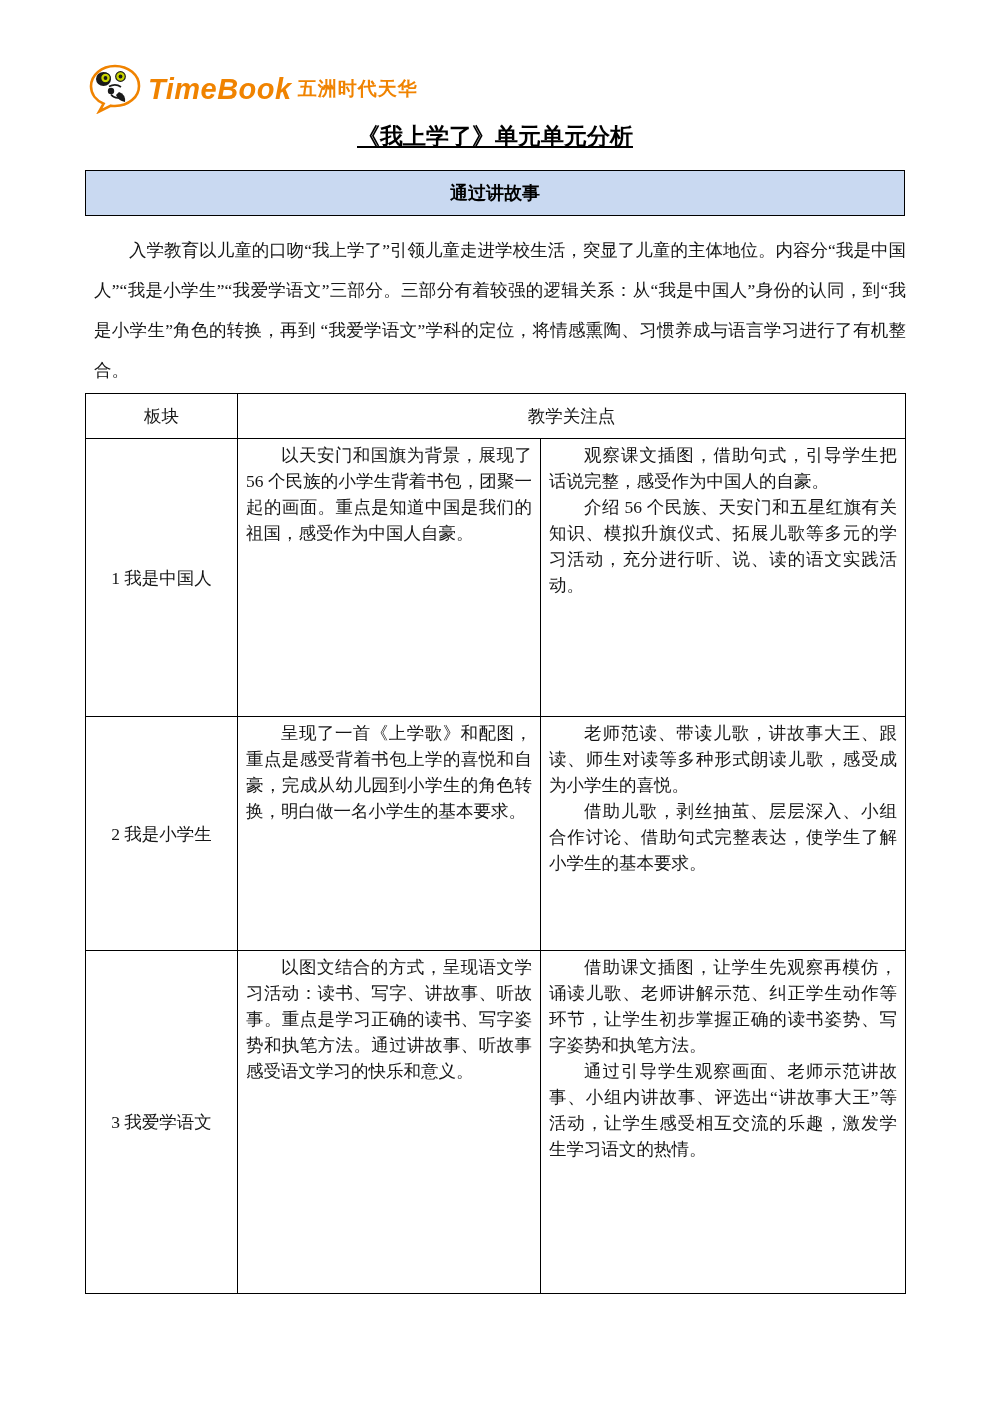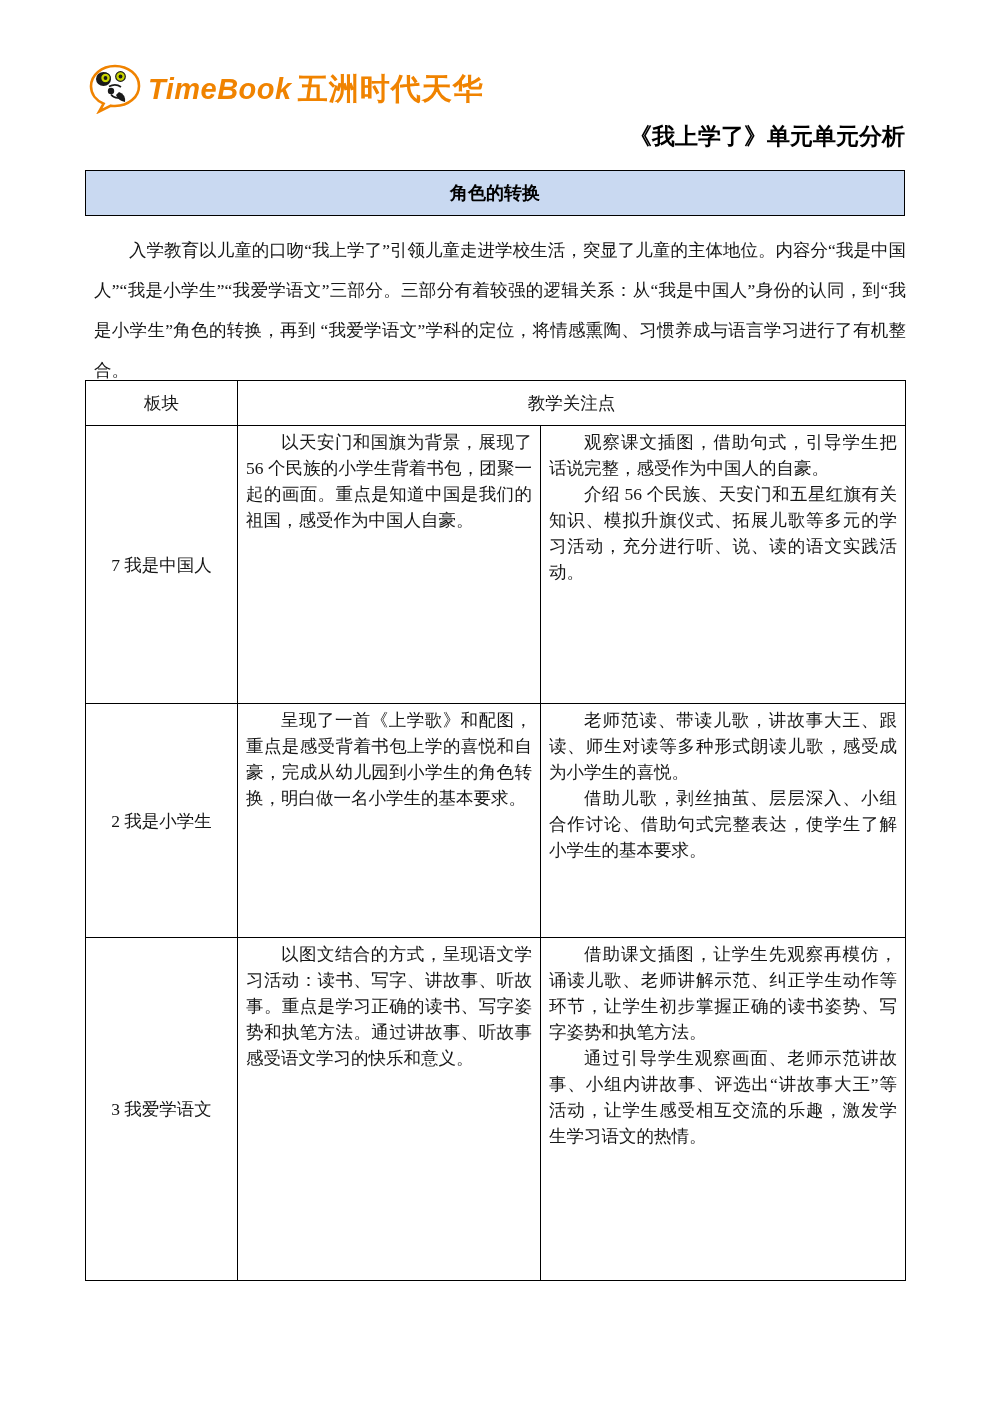--- a/index.html
+++ b/index.html
@@ -18,28 +18,28 @@
     display: flex; align-items: center;
   }
   .logo-icon { display: inline-block; width: 54px; height: 50px; margin-right: 6px; }
   .logo-brand {
     font-family: "Liberation Sans", "DejaVu Sans", sans-serif;
     font-weight: bold; font-style: italic;
     font-size: 29px; color: #F08300; letter-spacing: 0.5px;
   }
   .logo-company {
     font-family: "Liberation Sans", "DejaVu Sans", sans-serif;
-    font-weight: bold; font-size: 30px; color: #F08300;
+    font-weight: bold; font-size: 19px; color: #F08300;
     letter-spacing: 1px; margin-left: 6px; font-style: normal;
   }
 
   
   .doc-title {
     position: absolute; top: 121px; left: 85px; width: 820px;
-    text-align: right; font-size: 23px; font-weight: bold; color: #000;
+    text-align: center; font-size: 23px; font-weight: bold; color: #000; text-decoration: underline;
   }
 
   
   .section-bar {
     position: absolute; top: 170px; left: 85px; width: 820px; height: 46px;
     background: #C9D9F1; border: 1px solid #000;
     display: flex; align-items: center; justify-content: center;
     font-weight: bold; font-size: 18px; color: #000;
     font-family: "Liberation Sans", "DejaVu Sans", sans-serif;
   }
@@ -47,21 +47,21 @@
   
   .intro {
     position: absolute; top: 217px; left: 94px; width: 812px;
     font-size: 17.5px; line-height: 40px;
     text-align: justify; text-justify: inter-character;
     text-indent: 2em; color: #161616; margin-top: 13px;
   }
 
   
   table.unit-table {
-    position: absolute; top: 380px; left: 85px;
+    position: absolute; top: 393px; left: 85px;
     width: 820px; border-collapse: collapse; table-layout: fixed;
     font-size: 17.5px; color: #161616; padding-left: 16px;
   }
   .unit-table th, .unit-table td { border: 1px solid #000; vertical-align: top; }
   .unit-table th {
     font-weight: normal; height: 45px; text-align: center; vertical-align: middle;
     font-size: 17.5px;
   }
   .label-cell {
     text-align: center; vertical-align: middle !important;
@@ -92,39 +92,39 @@
         <circle cx="23" cy="27" r="3.2" fill="#1a1a1a"></circle>
         <path d="M23 30.5 q3.5 4.5 9 3.2" fill="none" stroke="#1a1a1a" stroke-width="1.6"></path>
       </svg>
     </span>
     <span class="logo-brand">TimeBook</span>
     <span class="logo-company">五洲时代天华</span>
   </div>
 
   <div class="doc-title">《我上学了》单元单元分析</div>
 
-  <div class="section-bar">角色的转换</div>
+  <div class="section-bar">通过讲故事</div>
 
   <p class="intro">入学教育以儿童的口吻“我上学了”引领儿童走进学校生活，突显了儿童的主体地位。内容分“我是中国人”“我是小学生”“我爱学语文”三部分。三部分有着较强的逻辑关系：从“我是中国人”身份的认同，到“我是小学生”角色的转换，再到 “我爱学语文”学科的定位，将情感熏陶、习惯养成与语言学习进行了有机整合。</p>
 
   <table class="unit-table">
     <colgroup>
       <col style="width:152px">
       <col style="width:303px">
       <col style="width:365px">
     </colgroup>
     <thead>
       <tr>
         <th>板块</th>
         <th colspan="2">教学关注点</th>
       </tr>
     </thead>
     <tbody>
       <tr style="height:278px;">
-        <td class="label-cell">7 我是中国人</td>
+        <td class="label-cell">1 我是中国人</td>
         <td class="content-cell">
           <p>以天安门和国旗为背景，展现了 56 个民族的小学生背着书包，团聚一起的画面。重点是知道中国是我们的祖国，感受作为中国人自豪。</p>
         </td>
         <td class="content-cell">
           <p>观察课文插图，借助句式，引导学生把话说完整，感受作为中国人的自豪。</p>
           <p>介绍 56 个民族、天安门和五星红旗有关知识、模拟升旗仪式、拓展儿歌等多元的学习活动，充分进行听、说、读的语文实践活动。</p>
         </td>
       </tr>
       <tr style="height:234px;">
         <td class="label-cell">2 我是小学生</td>

